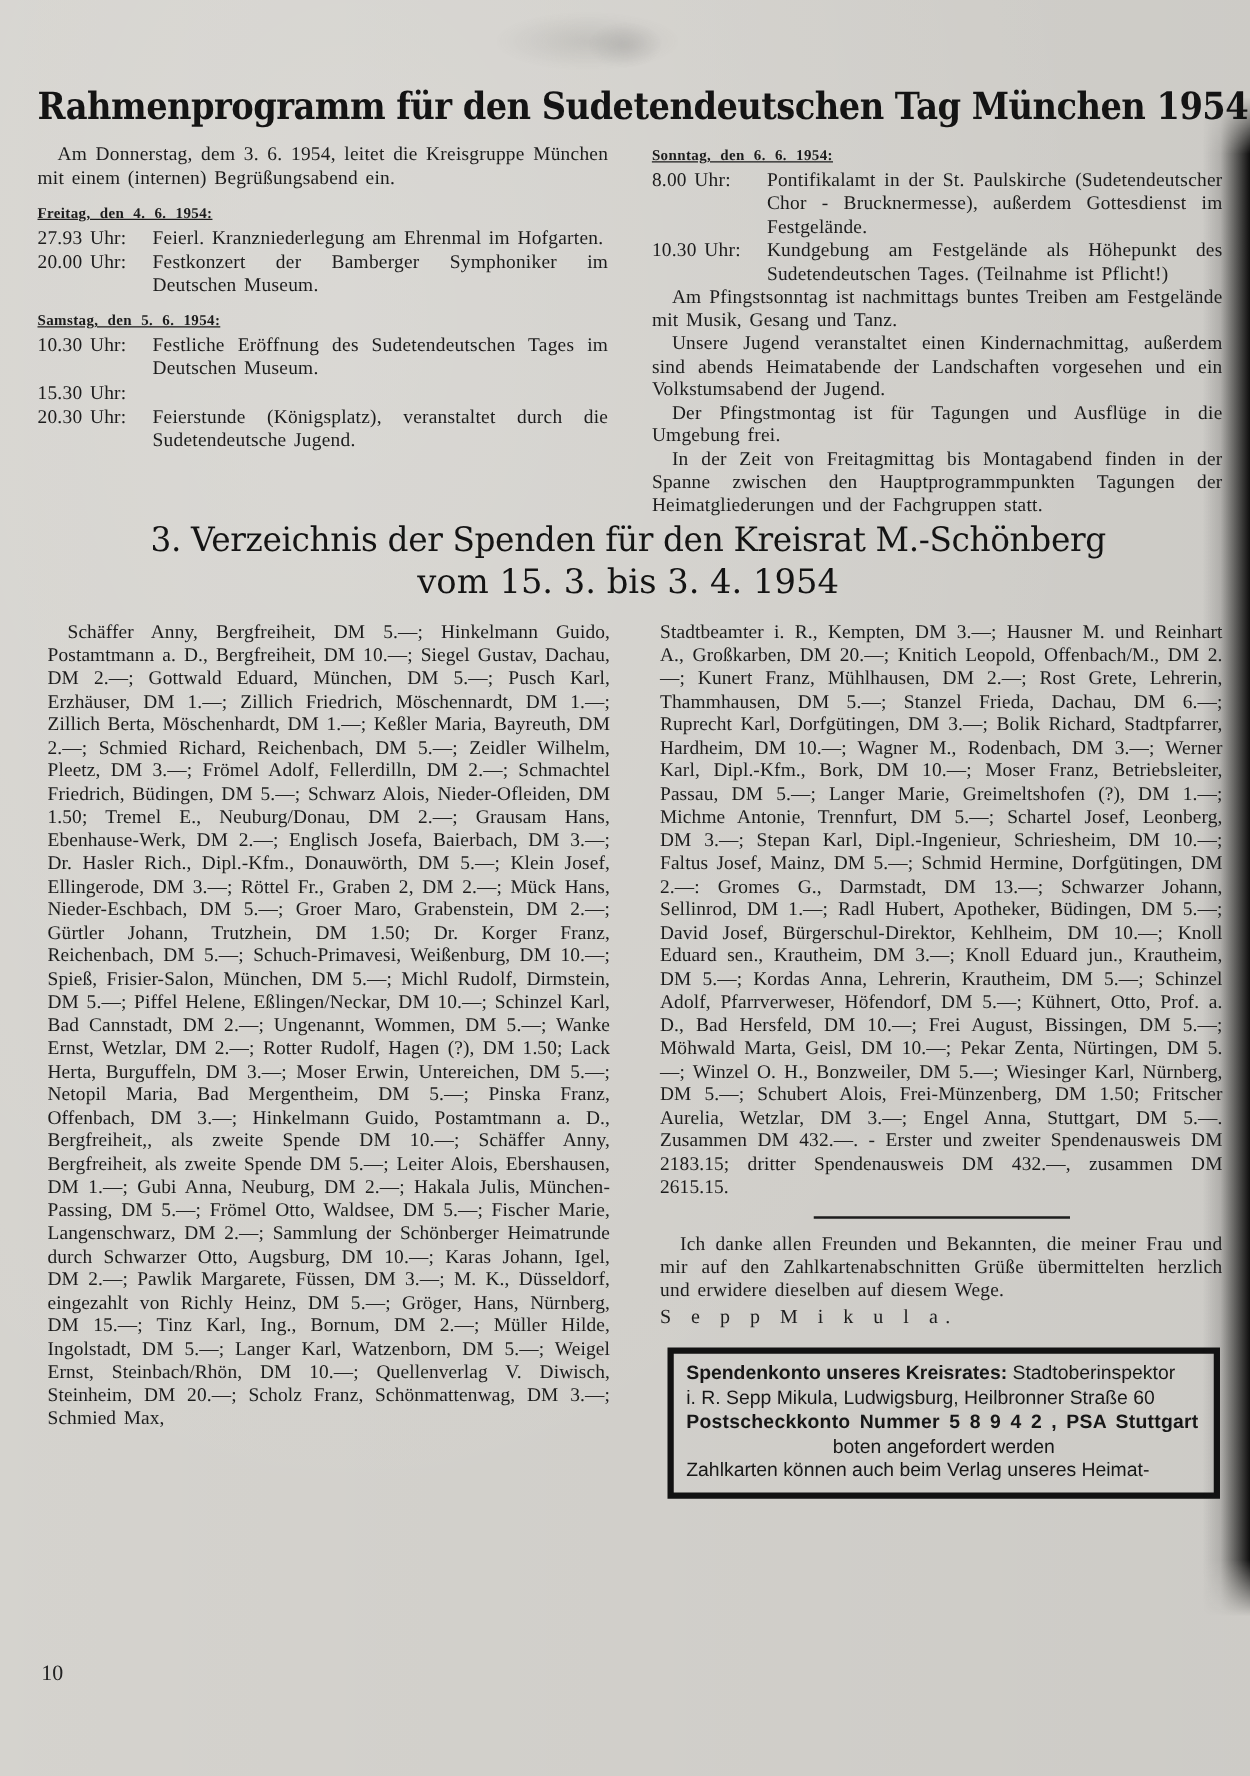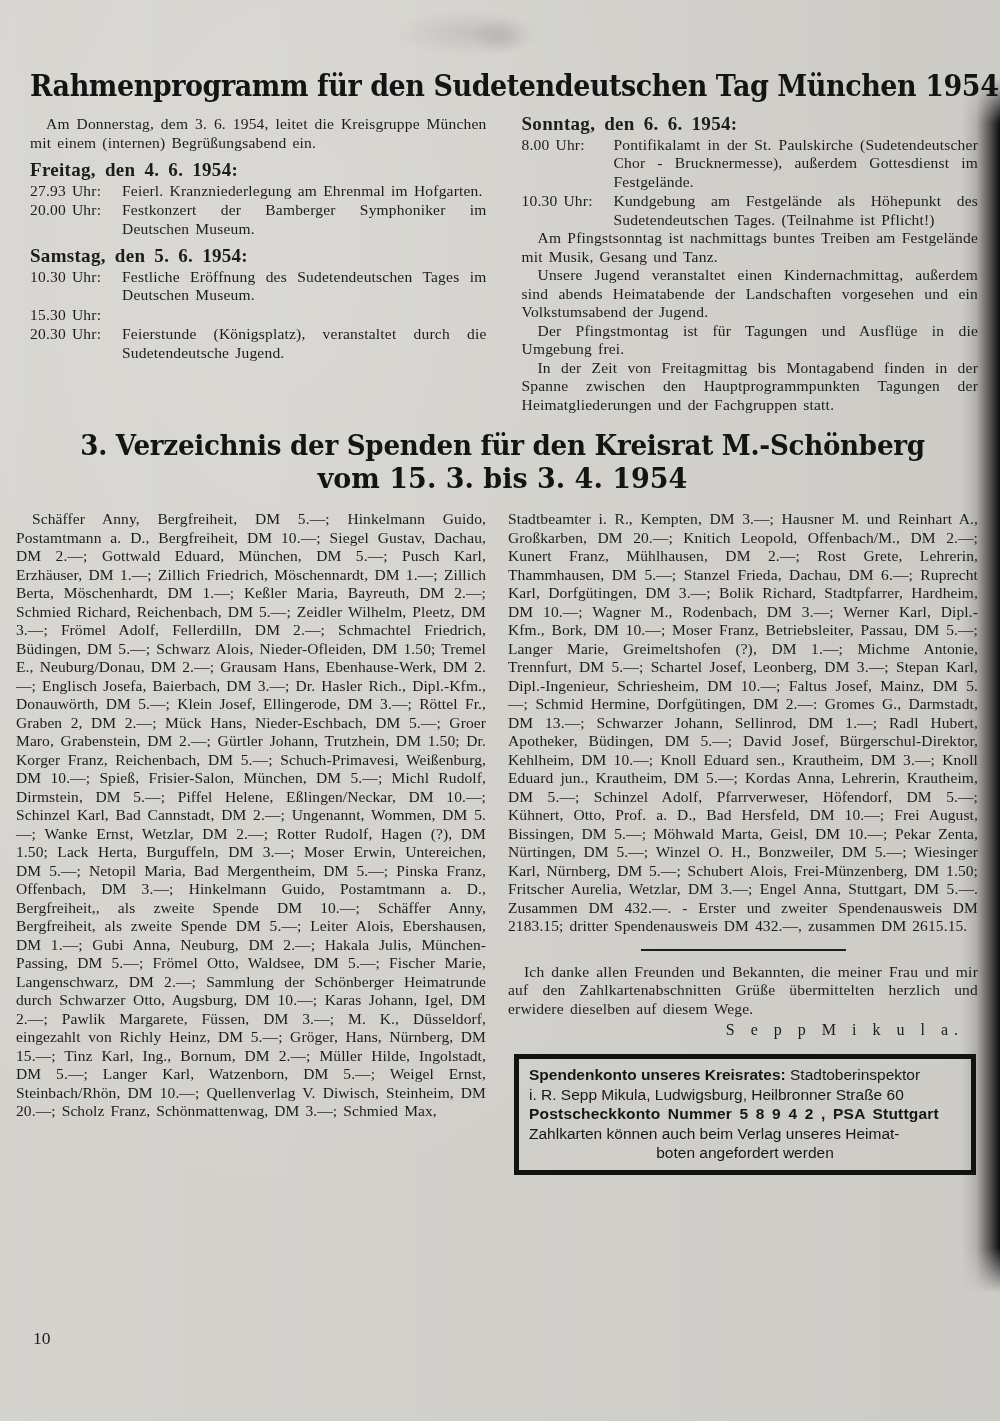--- a/index.html
+++ b/index.html
@@ -46,51 +46,51 @@
 
   .cols { display:flex; gap:35px; padding:12px 22px 0 30px; }
   .col  { flex:1 1 0; min-width:0; }
 
   .bodytext {
     font-size:15.5px; line-height:18.5px;
     text-align:justify; letter-spacing:0.2px; word-spacing:2px;
   }
   p.para { margin:0; text-indent:16px; }
   .day-heading {
-    font-weight:bold; font-size:19px; line-height:18.5px;
-    margin:9px 0 2px; letter-spacing:0.3px; word-spacing:4px;
+    font-weight:bold; font-size:12px; line-height:18.5px;
+    margin:9px 0 2px; letter-spacing:0.3px; word-spacing:4px;text-decoration:underline;
   }
   .day-heading.first { margin-top:0; }
   .sched { display:flex; margin:1px 0 0; }
   .sched-time { flex:0 0 92px; text-align:left; padding-right:9px; white-space:nowrap; box-sizing:border-box; }
   .sched-text { flex:1 1 0; min-width:0; text-align:justify; }
 
   .sec2-title {
     text-align:center;
     font-family:"DejaVu Serif", serif;
-    font-weight:bold;
+    font-weight:normal;
     color:#141414;
-    margin:16px 25px 0 30px;
+    margin:3px 25px 0 30px;
   }
   .sec2-title .l1 { font-size:27px; letter-spacing:-0.3px; white-space:nowrap; transform:scaleX(0.97); transform-origin:center; }
   .sec2-title .l2 { font-size:27px; margin-top:2px; }
 
-  .donor-cols { display:flex; gap:22px; padding:16px 22px 0 16px; }
+  .donor-cols { display:flex; gap:40px; padding:16px 22px 0 38px; }
   .donor-text {
     font-size:15.5px; line-height:18.5px;
     text-align:justify; letter-spacing:0.1px; word-spacing:2px;
     hyphens:auto; -webkit-hyphens:auto;
   }
   .donor-text.lead-indent { text-indent:16px; }
 
   .sep-rule { width:205px; border:0; border-top:2px solid #1d1d1d; margin:13px auto 12px; }
 
   .closing { margin-top:0; }
   .signature {
-    text-align:right; padding-right:14px;
+    padding-right:14px;
     font-size:16px; letter-spacing:6px; margin-top:3px;
   }
 
   .spenden-box {
     border:5px solid #121212;
     margin:15px 2px 0 6px;
     padding:6px 10px 7px;
     font-family:"Liberation Sans", sans-serif;
     font-size:15.5px; line-height:19.5px; color:#161616;
   }
@@ -175,22 +175,22 @@
     <div class="col">
       <div class="donor-text">Stadtbeamter i. R., Kempten, DM 3.—; Hausner M. und Reinhart A., Großkarben, DM 20.—; Knitich Leopold, Offenbach/M., DM 2.—; Kunert Franz, Mühlhausen, DM 2.—; Rost Grete, Lehrerin, Thammhausen, DM 5.—; Stanzel Frieda, Dachau, DM 6.—; Ruprecht Karl, Dorfgütingen, DM 3.—; Bolik Richard, Stadtpfarrer, Hardheim, DM 10.—; Wagner M., Rodenbach, DM 3.—; Werner Karl, Dipl.-Kfm., Bork, DM 10.—; Moser Franz, Betriebsleiter, Passau, DM 5.—; Langer Marie, Greimeltshofen (?), DM 1.—; Michme Antonie, Trennfurt, DM 5.—; Schartel Josef, Leonberg, DM 3.—; Stepan Karl, Dipl.-Ingenieur, Schriesheim, DM 10.—; Faltus Josef, Mainz, DM 5.—; Schmid Hermine, Dorfgütingen, DM 2.—: Gromes G., Darmstadt, DM 13.—; Schwarzer Johann, Sellinrod, DM 1.—; Radl Hubert, Apotheker, Büdingen, DM 5.—; David Josef, Bürgerschul-Direktor, Kehlheim, DM 10.—; Knoll Eduard sen., Krautheim, DM 3.—; Knoll Eduard jun., Krautheim, DM 5.—; Kordas Anna, Lehrerin, Krautheim, DM 5.—; Schinzel Adolf, Pfarrverweser, Höfendorf, DM 5.—; Kühnert, Otto, Prof. a. D., Bad Hersfeld, DM 10.—; Frei August, Bissingen, DM 5.—; Möhwald Marta, Geisl, DM 10.—; Pekar Zenta, Nürtingen, DM 5.—; Winzel O. H., Bonzweiler, DM 5.—; Wiesinger Karl, Nürnberg, DM 5.—; Schubert Alois, Frei-Münzenberg, DM 1.50; Fritscher Aurelia, Wetzlar, DM 3.—; Engel Anna, Stuttgart, DM 5.—. Zusammen DM 432.—. - Erster und zweiter Spendenausweis DM 2183.15; dritter Spendenausweis DM 432.—, zusammen DM 2615.15.</div>
       <hr class="sep-rule">
       <p class="para bodytext closing">Ich danke allen Freunden und Bekannten, die meiner Frau und mir auf den Zahlkartenabschnitten Grüße übermittelten herzlich und erwidere dieselben auf diesem Wege.</p>
       <div class="signature">S e p p  M i k u l a.</div>
 
       <div class="spenden-box">
         <div class="box-line"><span class="box-bold">Spendenkonto unseres Kreisrates:</span><span> Stadtoberinspektor</span></div>
         <div class="box-line">i. R. Sepp Mikula, Ludwigsburg, Heilbronner Straße 60</div>
         <div class="box-line box-bold spread">Postscheckkonto Nummer 5 8 9 4 2 ,  PSA Stuttgart</div>
+        <div class="box-line center">boten angefordert werden</div>
         <div class="box-line">Zahlkarten können auch beim Verlag unseres Heimat-</div>
-        <div class="box-line center">boten angefordert werden</div>
       </div>
     </div>
 
   </div>
 
   <div class="page-number">10</div>
 
   <div class="gutter"></div>
 
 </div>

